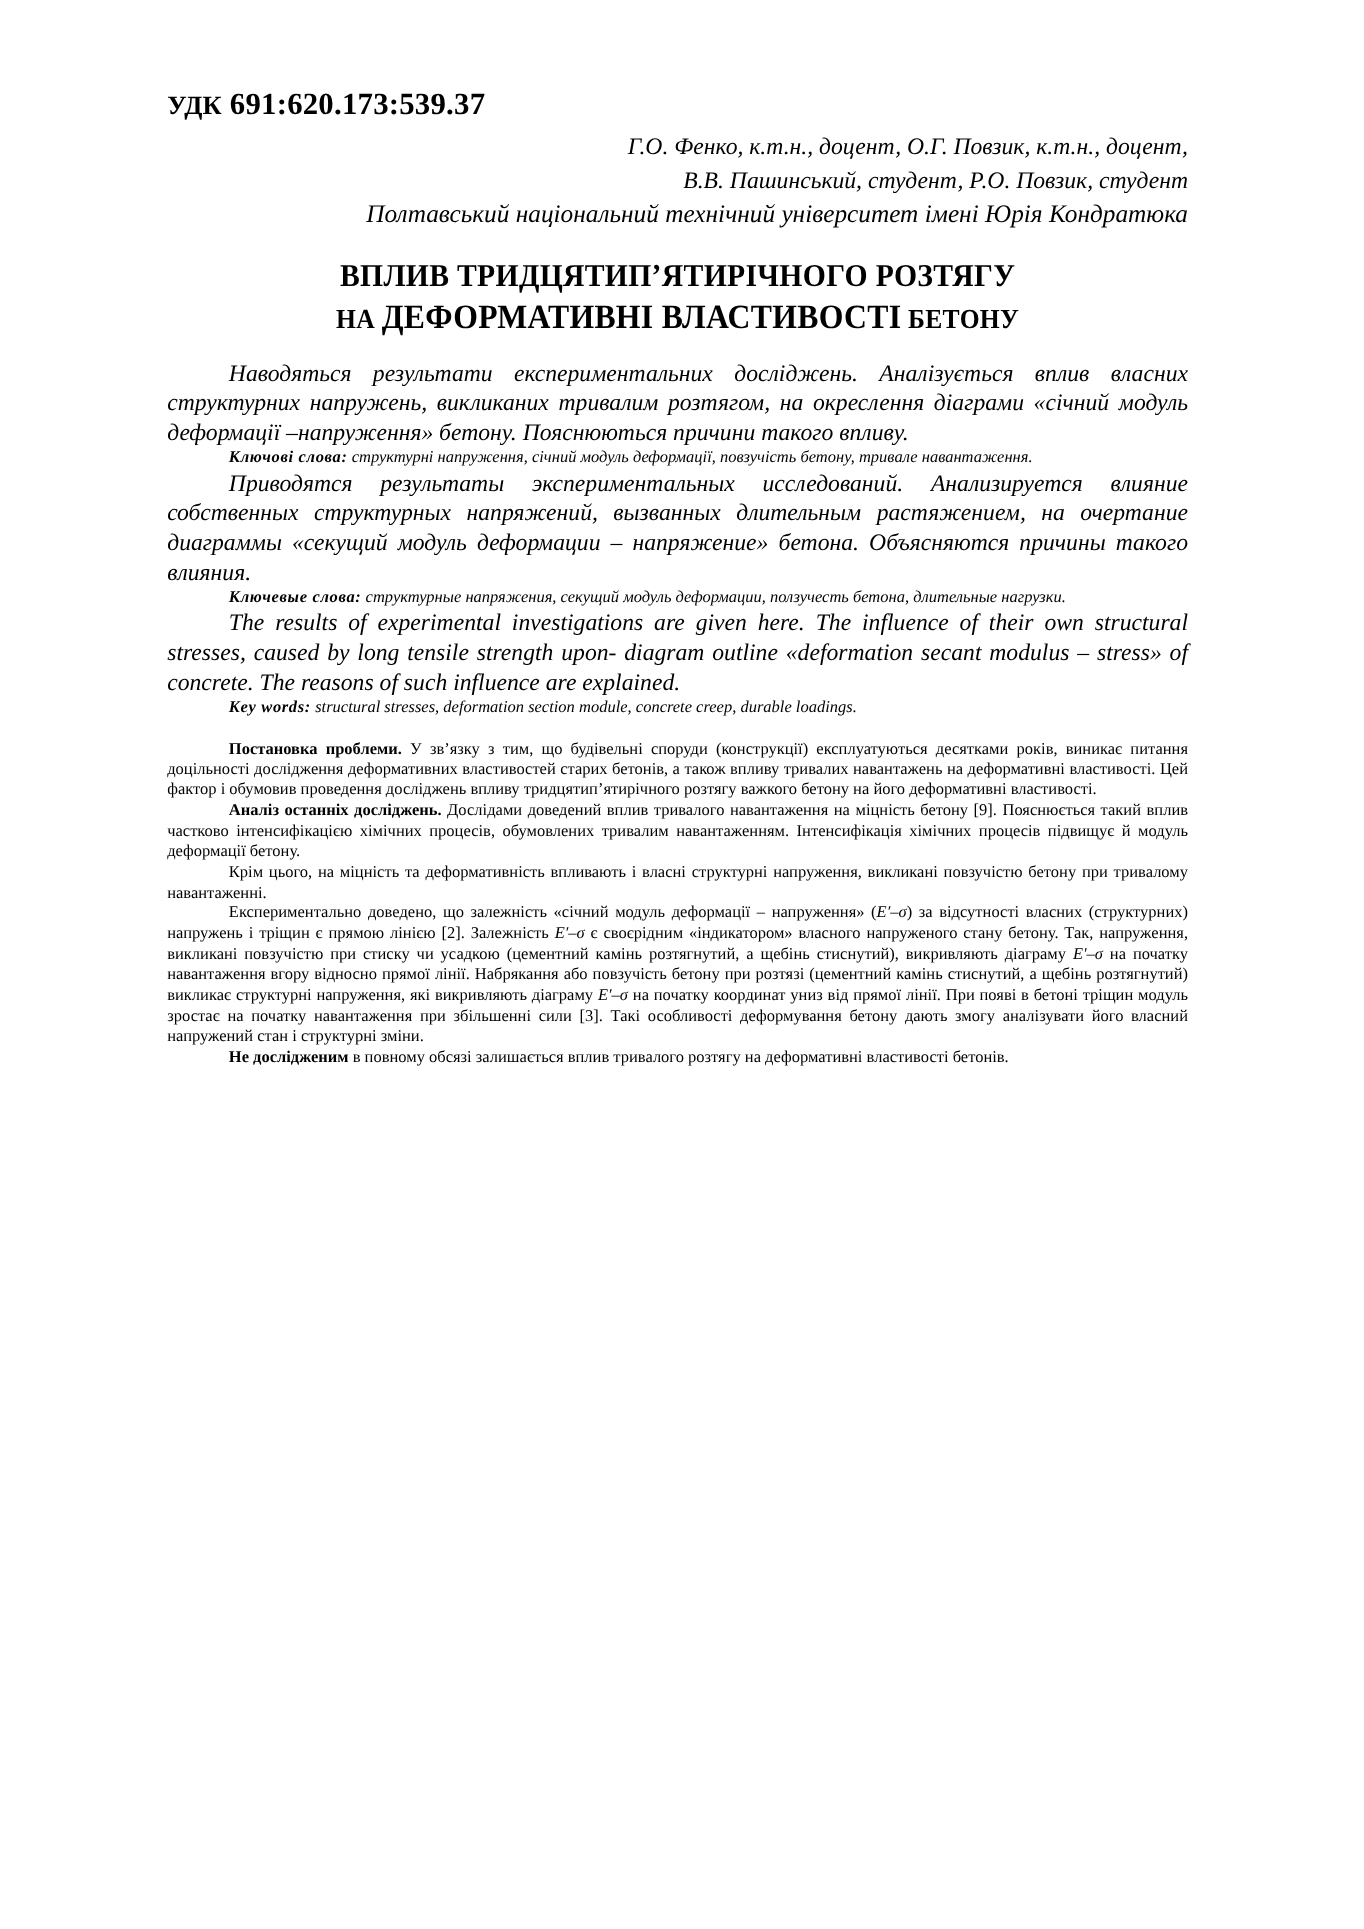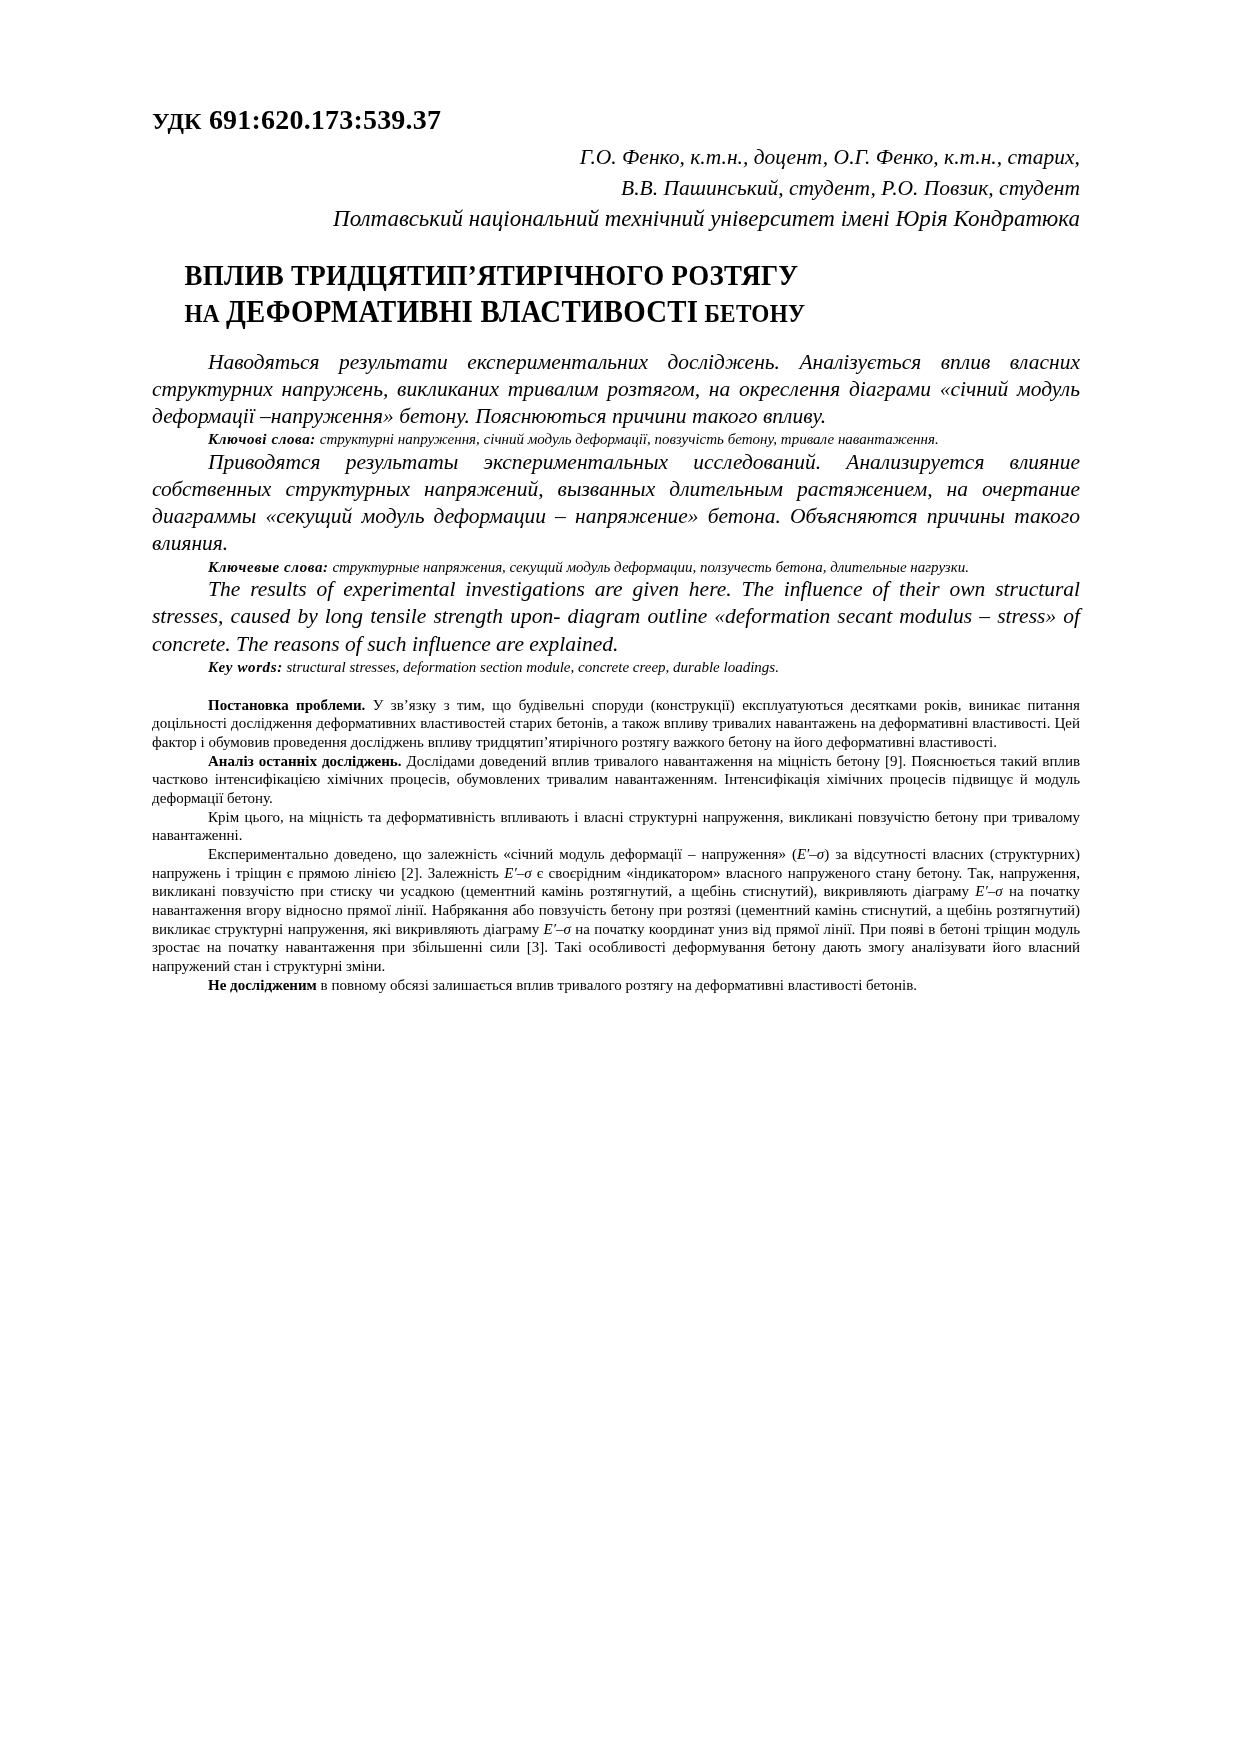--- a/index.html
+++ b/index.html
@@ -12,21 +12,21 @@
     height: 1754px;
     font-family: "Liberation Serif", "DejaVu Serif", serif;
     color: #000000;
     -webkit-font-smoothing: antialiased;
   }
   .page {
     position: relative;
     width: 1240px;
     height: 1754px;
     box-sizing: border-box;
-    padding: 104px 160px 0 152px;
+    padding: 80px 160px 0 152px;
   }
 
   
   .udk-line {
     font-size: 28px;
     font-weight: bold;
     letter-spacing: 0.2px;
     margin: 0 0 6px 0;
     line-height: 1.15;
   }
@@ -44,21 +44,21 @@
   .affiliation {
     text-align: right;
     font-style: italic;
     font-size: 23px;
     line-height: 1.42;
     margin: 0 0 2px 0;
   }
 
   
   .title-block {
-    text-align: left;
+    text-align: center;
     margin: 22px 0 18px 0;
     line-height: 1.22;
   }
   .title-line {
     font-weight: bold;
     font-size: 29px;
     letter-spacing: 0.3px;
     font-stretch: condensed;
     transform: scaleX(0.93);
     transform-origin: center;
@@ -115,21 +115,21 @@
 <body>
 
 <div class="page">
 
   <div class="udk-line">
     <span class="udk-label">УДК</span>
     <span>691:620.173:539.37</span>
   </div>
 
   <div class="authors">
-    <div>Г.О. Фенко, к.т.н., доцент, О.Г. Фенко, к.т.н., старих,</div>
+    <div>Г.О. Фенко, к.т.н., доцент, О.Г. Повзик, к.т.н., доцент,</div>
     <div>В.В. Пашинський, студент, Р.О. Повзик, студент</div>
   </div>
   <div class="affiliation">Полтавський національний технічний університет імені Юрія Кондратюка</div>
 
   <div class="title-block">
     <div class="title-line">ВПЛИВ ТРИДЦЯТИП’ЯТИРІЧНОГО РОЗТЯГУ</div>
     <div class="title-line"><span class="small-caps-word">НА </span><span class="big-word">ДЕФОРМАТИВНІ ВЛАСТИВОСТІ</span><span class="small-caps-word"> БЕТОНУ</span></div>
   </div>
 
   <p class="abstract">Наводяться результати експериментальних досліджень. Аналізується вплив власних структурних напружень, викликаних тривалим розтягом, на окреслення діаграми «січний модуль деформації –напруження» бетону. Пояснюються причини такого впливу.</p>

